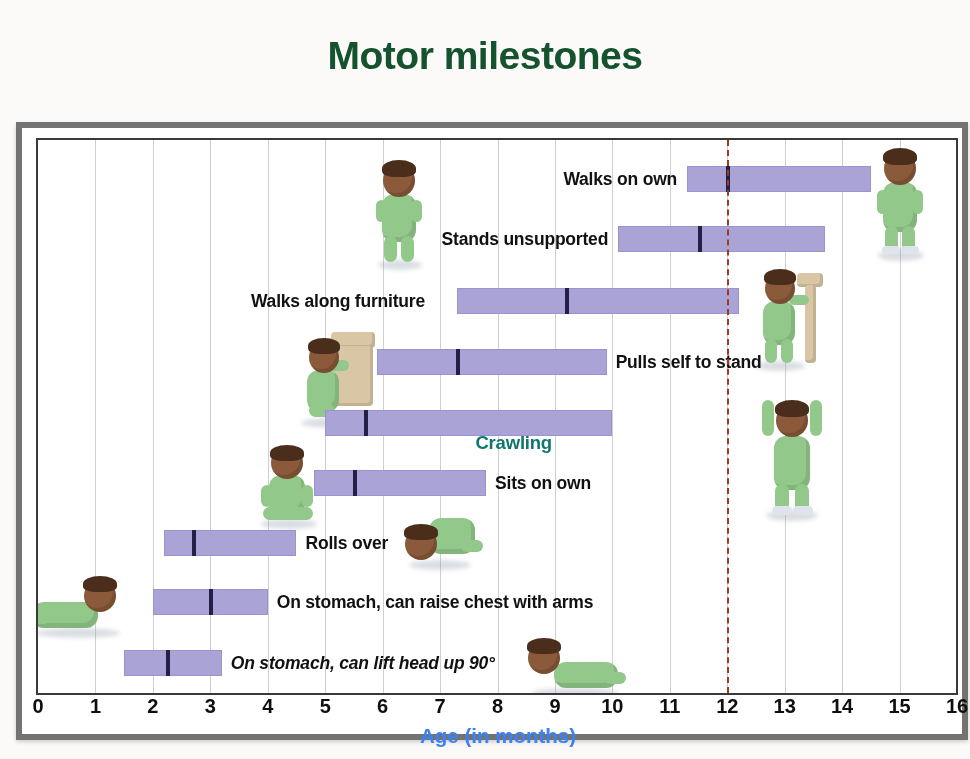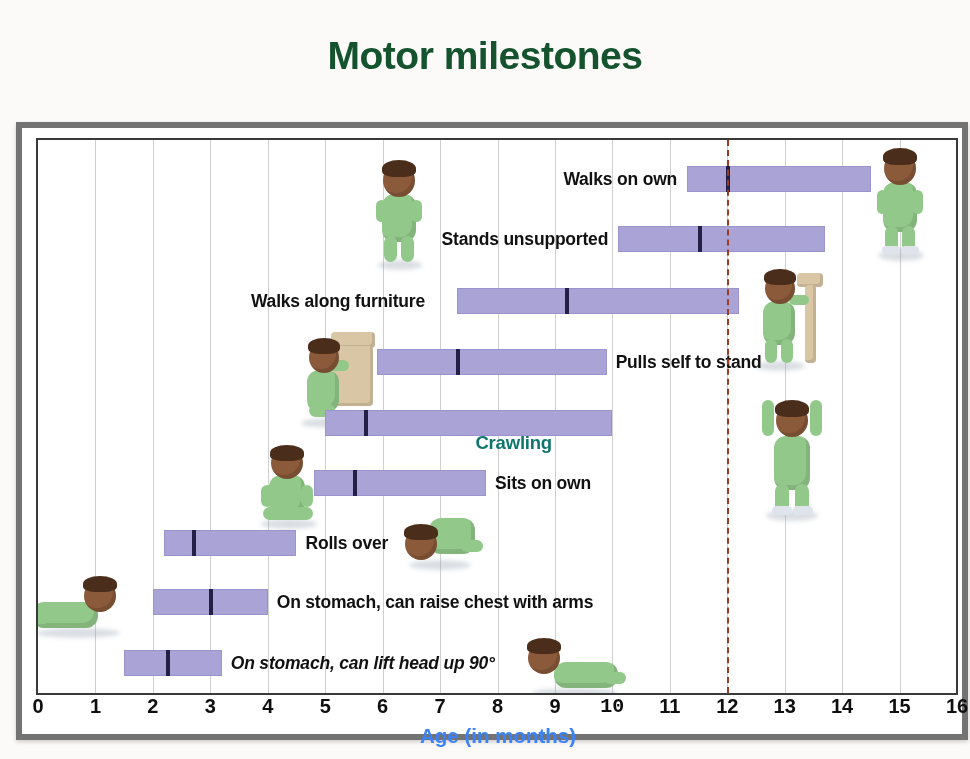--- a/index.html
+++ b/index.html
@@ -336,21 +336,21 @@
         <span class="tick-label" style="left: 2px;">0</span>
         <span class="tick-label" style="left: 59.4375px;">1</span>
         <span class="tick-label" style="left: 116.875px;">2</span>
         <span class="tick-label" style="left: 174.312px;">3</span>
         <span class="tick-label" style="left: 231.75px;">4</span>
         <span class="tick-label" style="left: 289.188px;">5</span>
         <span class="tick-label" style="left: 346.625px;">6</span>
         <span class="tick-label" style="left: 404.062px;">7</span>
         <span class="tick-label" style="left: 461.5px;">8</span>
         <span class="tick-label" style="left: 518.938px;">9</span>
-        <span class="tick-label" style="left: 576.375px; font-family: Liberation Mono, monospace;">10</span>
+        <span class="tick-label" style="left: 576.375px;">10</span>
         <span class="tick-label" style="left: 633.812px;">11</span>
         <span class="tick-label" style="left: 691.25px;">12</span>
         <span class="tick-label" style="left: 748.688px; text-align: center;">13</span>
         <span class="tick-label" style="left: 806.125px;">14</span>
         <span class="tick-label" style="left: 863.562px;">15</span>
         <span class="tick-label" style="left: 921px;">16</span>
       </div>
     <div id="axis-title">Age (in months)</div>
 
   </div>

